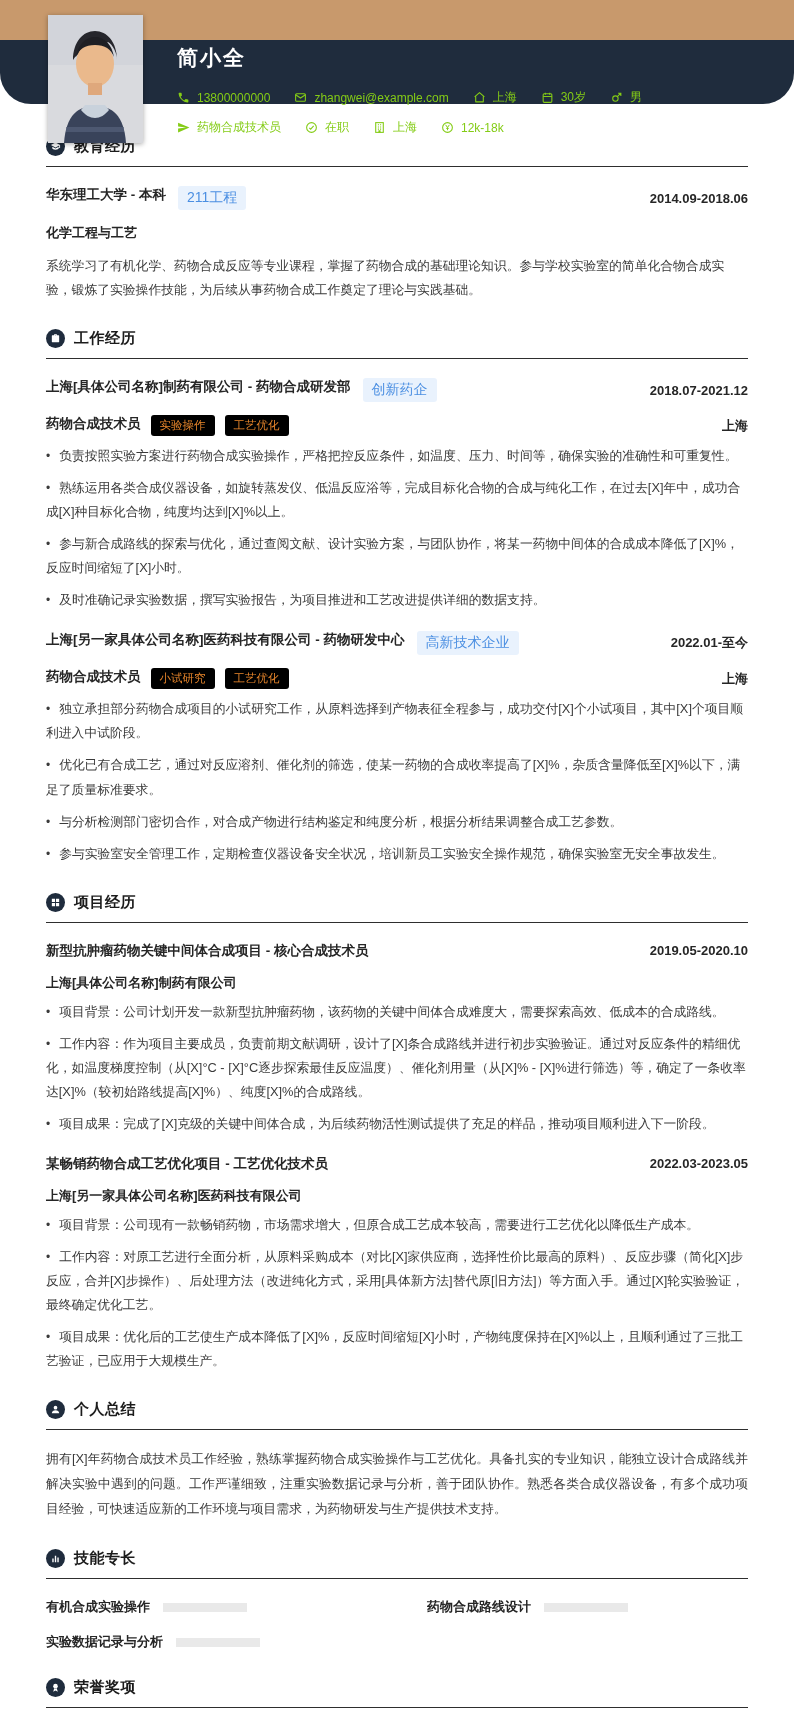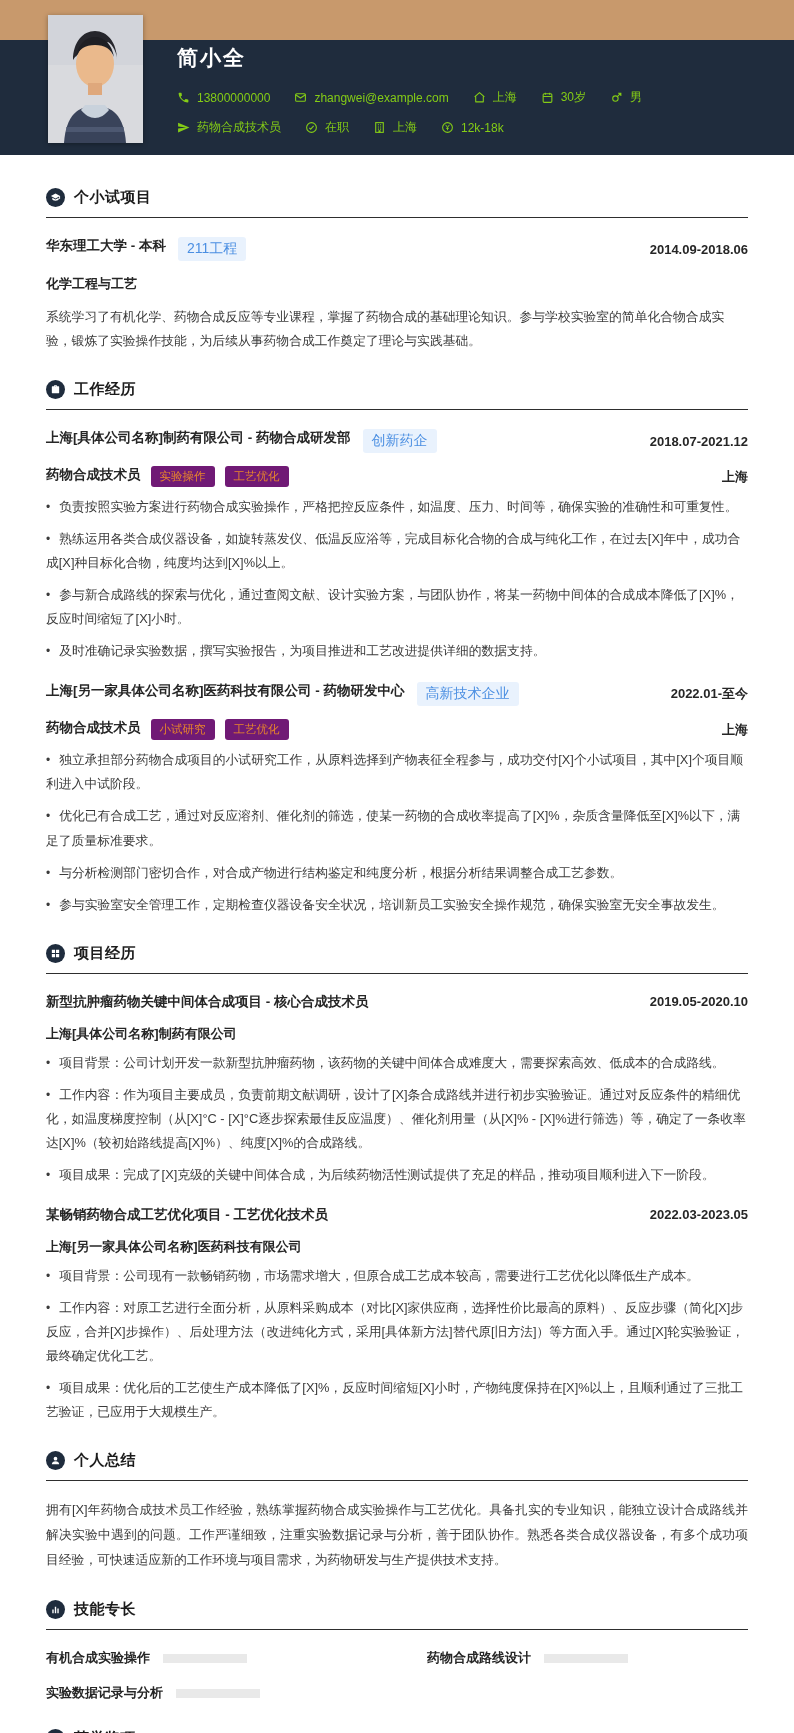--- a/index.html
+++ b/index.html
@@ -1,21 +1,21 @@
 <!DOCTYPE html>
 <html><head>
 <meta charset="utf-8">
 <style>
   * { box-sizing: border-box; }
   html,body { margin:0; padding:0; background:#ffffff; }
   body { font-family:"Liberation Sans","DejaVu Sans",sans-serif; color:#333; }
   .page { width:794px; min-height:1733px; background:#fff; position:relative; margin:0 auto; }
 
   
-  .hero { position:relative; height:155px; background:#1f2c3d; }
+  .hero { position:relative; height:104px; background:#1f2c3d;border-radius:31px; }
   .top-strip { position:absolute; top:0; left:0; right:0; height:40px; background:#c8996c; }
   .photo { position:absolute; left:48px; top:15px; width:95px; height:128px; z-index:3;
            box-shadow:0 1px 5px rgba(0,0,0,.35); overflow:hidden; background:#d9d9de; }
   .hero-info { position:absolute; left:177px; top:44px; right:30px; z-index:2; color:#fff; }
   .name { font-size:21px; font-weight:bold; letter-spacing:2px; margin:0 0 17px 0; }
   .contact-row { display:flex; align-items:center; gap:24px; font-size:12px; color:#dde4ed; margin-bottom:13px; white-space:nowrap; }
   .c-item { display:flex; align-items:center; gap:7px; color:#84cc16; }
   .c-item svg { width:13px; height:13px; flex:0 0 auto; }
 
   
@@ -26,21 +26,21 @@
   .sec-icon svg { width:11px; height:11px; display:block; }
   .sec-title { font-size:15px; font-weight:bold; color:#1b1b1b; letter-spacing:.5px; }
 
   .entry-head { display:flex; justify-content:space-between; align-items:center; margin-top:19px; }
   .entry-left { display:flex; align-items:flex-start; gap:12px; min-width:0; }
   .entry-title { font-size:13.5px; font-weight:bold; color:#262626; }
   .entry-date { font-size:13px; font-weight:bold; color:#262626; white-space:nowrap;margin-left:43px; }
   .entry-sub { display:flex; justify-content:space-between; align-items:center; margin-top:13px; }
   .entry-sub .entry-left { gap:10px; }
   .badge-blue { font-size:14px; color:#4b8fe2; background:#e9f2fd; padding:3px 9px; border-radius:3px; white-space:nowrap; }
-  .tag-orange { font-size:11.5px; color:#e8862b; background:#701a75; padding:3px 9px; border-radius:3px; white-space:nowrap; }
+  .tag-orange { font-size:11.5px; color:#e8862b; background:#000000; padding:3px 9px; border-radius:3px; white-space:nowrap; }
   .loc { font-size:13px; font-weight:bold; color:#262626; }
   .company-line { font-size:13px; font-weight:bold; color:#262626; margin-top:14px; }
 
   .bullets { margin-top:5px; }
   .bullet { font-size:12.8px; line-height:1.88; color:#3a3a3a; margin-top:8px; }
   .bullet .dot { margin-right:9px; font-size:12px; color:#3a3a3a; }
 
   .para { font-size:12.8px; line-height:1.95; color:#3a3a3a; margin-top:17px; text-align:justify; }
 
   .skills-grid { display:grid; grid-template-columns:1fr 1fr; column-gap:60px; row-gap:17px; margin-top:19px; }
@@ -143,21 +143,21 @@
 
   <main>
 
     <section class="section">
       <div class="section-head">
         <span class="sec-icon">
           <svg viewBox="0 0 24 24">
               <path fill="#fff" d="M12 3L2 8.5l10 5.5 8-4.4V15h2V8.5L12 3zM5 12.3V16c0 1.7 3.1 3 7 3s7-1.3 7-3v-3.7l-7 3.9-7-3.9z"></path>
             </svg>
         </span>
-        <span class="sec-title">个小试项目</span>
+        <span class="sec-title">教育经历</span>
       </div>
       <div class="entry-head">
         <span class="entry-left">
           <span class="entry-title">华东理工大学 - 本科</span>
           <span class="badge-blue">211工程</span>
         </span>
         <span class="entry-date">2014.09-2018.06</span>
       </div>
       <div class="company-line">化学工程与工艺</div>
       <div class="bullet" style="margin-top:12px;">系统学习了有机化学、药物合成反应等专业课程，掌握了药物合成的基础理论知识。参与学校实验室的简单化合物合成实验，锻炼了实验操作技能，为后续从事药物合成工作奠定了理论与实践基础。</div>

